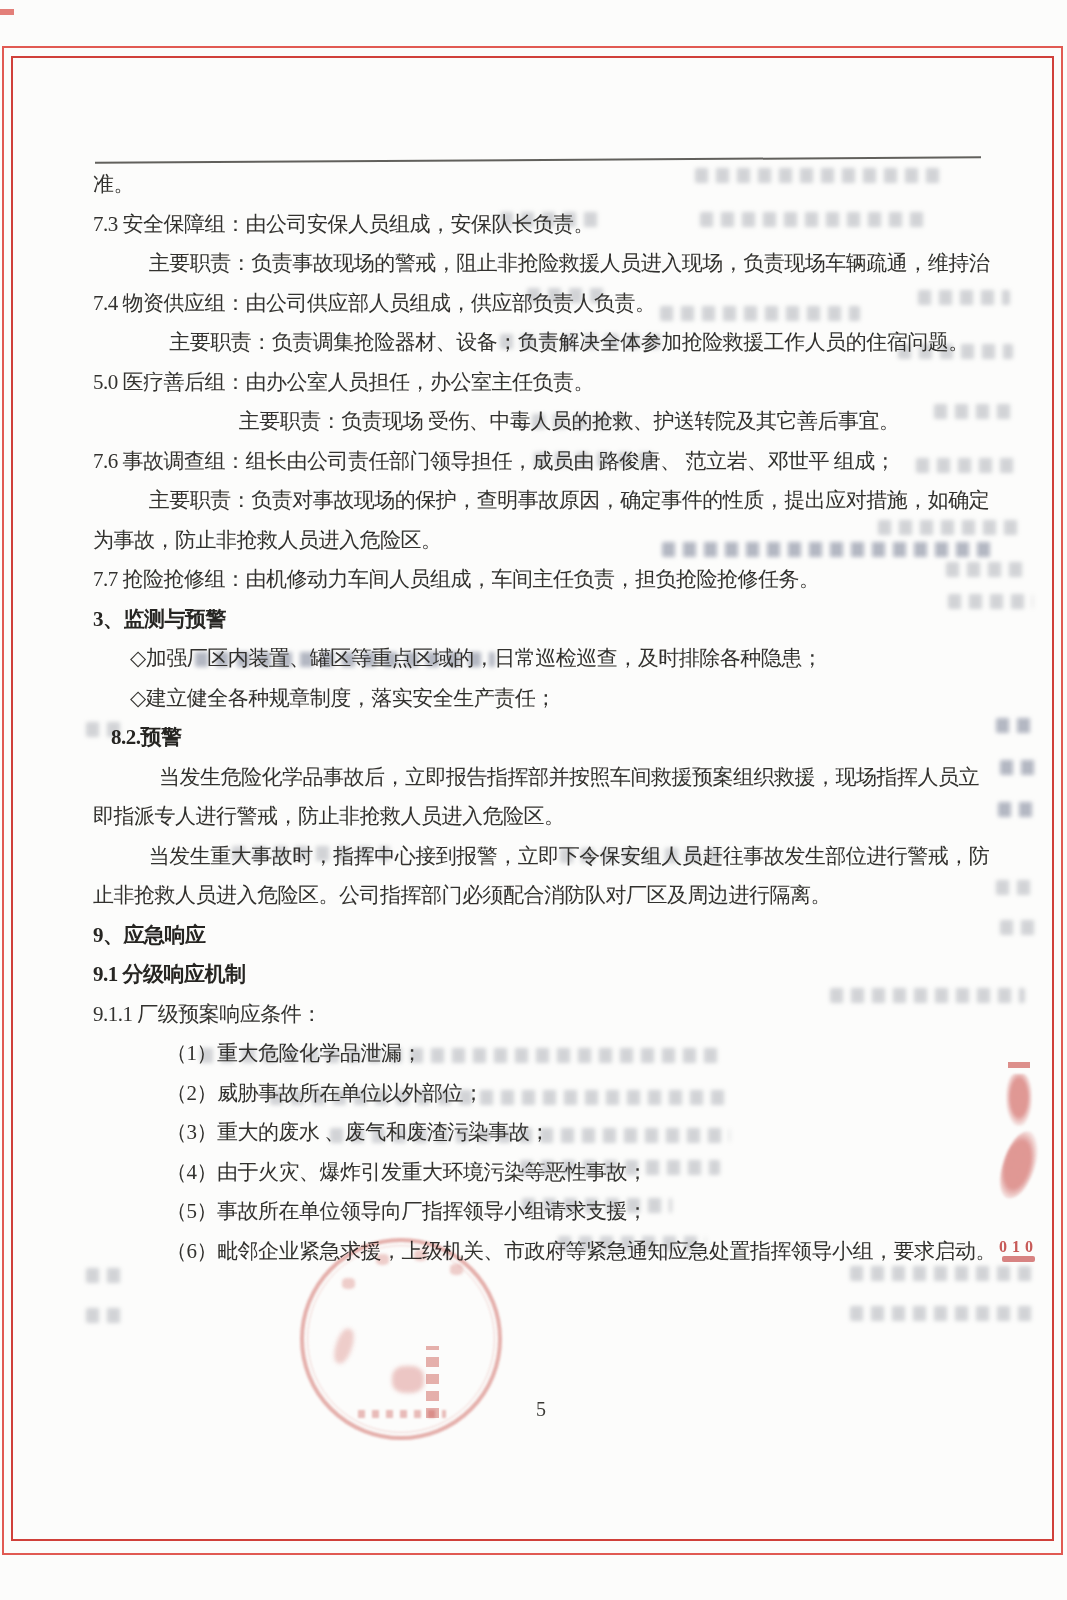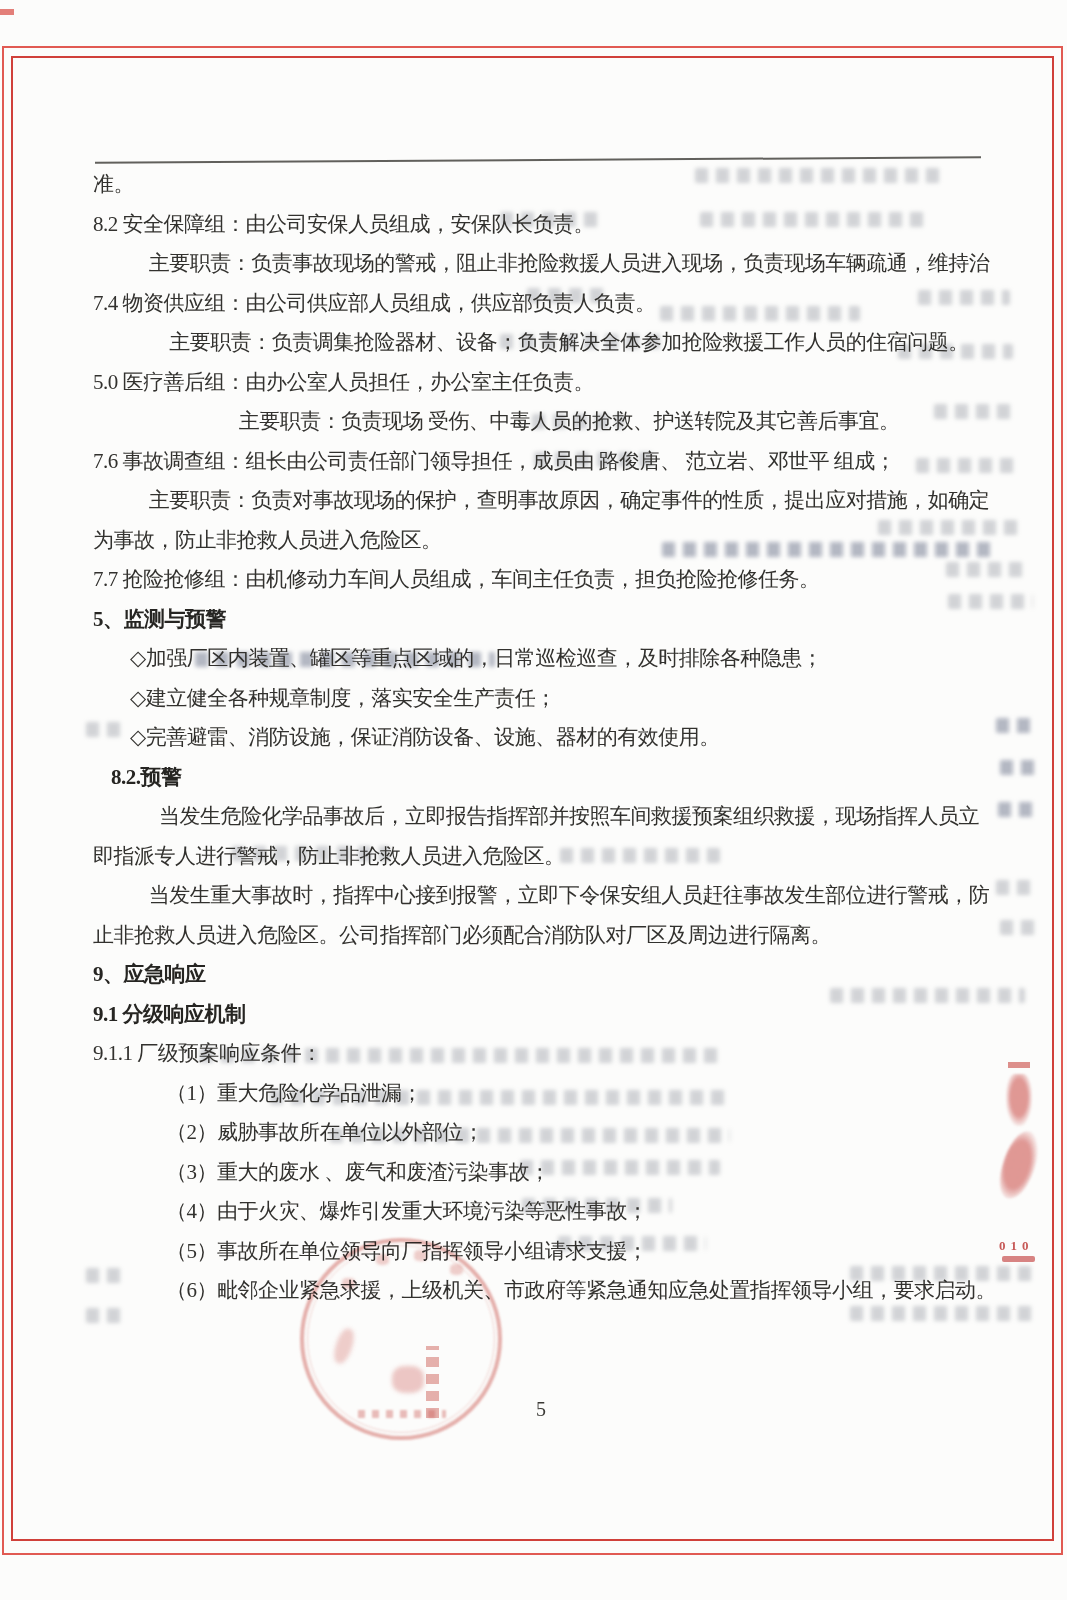--- a/index.html
+++ b/index.html
@@ -53,21 +53,21 @@
   
   .ef1{position:absolute;left:1008px;top:1062px;width:22px;height:6px;
     background:rgba(200,70,65,.6);filter:blur(.5px);}
   .ef2{position:absolute;left:1006px;top:1074px;width:26px;height:52px;border-radius:35%;
     background:radial-gradient(ellipse at 50% 45%,rgba(200,70,65,.55) 0 45%,rgba(200,70,65,0) 75%);
     filter:blur(1px);}
   .ef3{position:absolute;left:1003px;top:1130px;width:32px;height:70px;
     border-radius:58% 42% 60% 40%;transform:rotate(14deg);
     background:radial-gradient(ellipse at 45% 50%,rgba(200,70,65,.55) 0 48%,rgba(200,70,65,0) 78%);
     filter:blur(1px);}
-  .edge-digits{position:absolute;left:999px;top:1238px;font-size:13px;font-weight:bold;
+  .edge-digits{position:absolute;left:999px;top:1238px;font-size:16px;font-weight:bold;
     color:#c75a58;letter-spacing:5px;filter:blur(.3px);}
   .edge-bar{position:absolute;left:1002px;top:1256px;width:33px;height:6px;
     background:rgba(199,80,78,.7);filter:blur(.6px);border-radius:2px;}
 </style>
 </head>
 <body>
 
 <div class="page">
 
   <div class="frame-outer"></div>
@@ -110,34 +110,33 @@
     <div class="g" style="left:86px;top:1268px;width:40px;"></div>
     <div class="g" style="left:850px;top:1266px;width:185px;"></div>
     <div class="g" style="left:86px;top:1308px;width:40px;"></div>
     <div class="g" style="left:850px;top:1306px;width:185px;"></div>
   </div>
 
   <div class="rule"></div>
 
   <div class="doc">
     <p>准。</p>
-    <p>8.2 安全保障组：由公司安保人员组成，安保队长负责。</p>
+    <p>7.3 安全保障组：由公司安保人员组成，安保队长负责。</p>
     <p class="pind">主要职责：负责事故现场的警戒，阻止非抢险救援人员进入现场，负责现场车辆疏通，维持治</p>
     <p>7.4 物资供应组：由公司供应部人员组成，供应部负责人负责。</p>
     <p class="pind">主要职责：负责调集抢险器材、设备；负责解决全体参加抢险救援工作人员的住宿问题。</p>
     <p>5.0 医疗善后组：由办公室人员担任，办公室主任负责。</p>
     <p class="pind">主要职责：负责现场 受伤、中毒人员的抢救、护送转院及其它善后事宜。</p>
     <p>7.6 事故调查组：组长由公司责任部门领导担任，成员由 路俊唐、 范立岩、邓世平 组成；</p>
     <p class="pind">主要职责：负责对事故现场的保护，查明事故原因，确定事件的性质，提出应对措施，如确定</p>
     <p>为事故，防止非抢救人员进入危险区。</p>
     <p>7.7 抢险抢修组：由机修动力车间人员组成，车间主任负责，担负抢险抢修任务。</p>
-    <p class="b">5、监测与预警</p>
+    <p class="b">3、监测与预警</p>
     <p class="dia">◇加强厂区内装置、罐区等重点区域的，日常巡检巡查，及时排除各种隐患；</p>
     <p class="dia">◇建立健全各种规章制度，落实安全生产责任；</p>
-    <p class="dia">◇完善避雷、消防设施，保证消防设备、设施、器材的有效使用。</p>
     <p class="b ind1">8.2.预警</p>
     <p class="pind">当发生危险化学品事故后，立即报告指挥部并按照车间救援预案组织救援，现场指挥人员立</p>
     <p>即指派专人进行警戒，防止非抢救人员进入危险区。</p>
     <p class="pind">当发生重大事故时，指挥中心接到报警，立即下令保安组人员赶往事故发生部位进行警戒，防</p>
     <p>止非抢救人员进入危险区。公司指挥部门必须配合消防队对厂区及周边进行隔离。</p>
     <p class="b">9、应急响应</p>
     <p class="b">9.1 分级响应机制</p>
     <p>9.1.1 厂级预案响应条件：</p>
     <p class="item">（1）重大危险化学品泄漏；</p>
     <p class="item">（2）威胁事故所在单位以外部位；</p>

